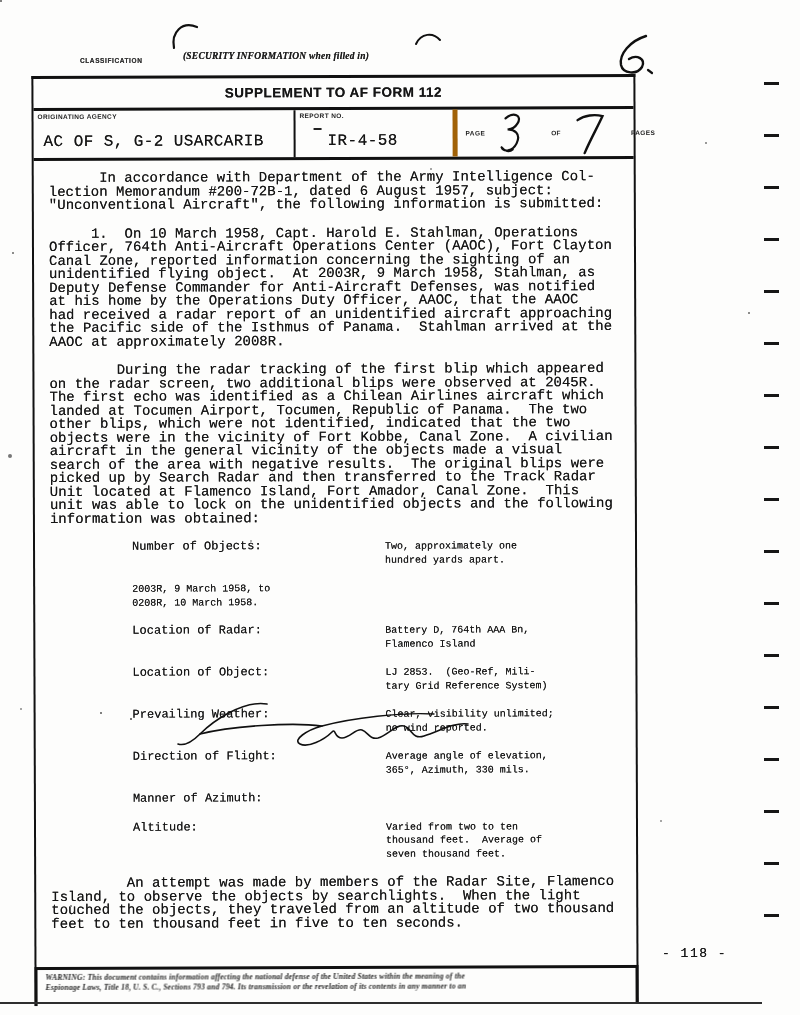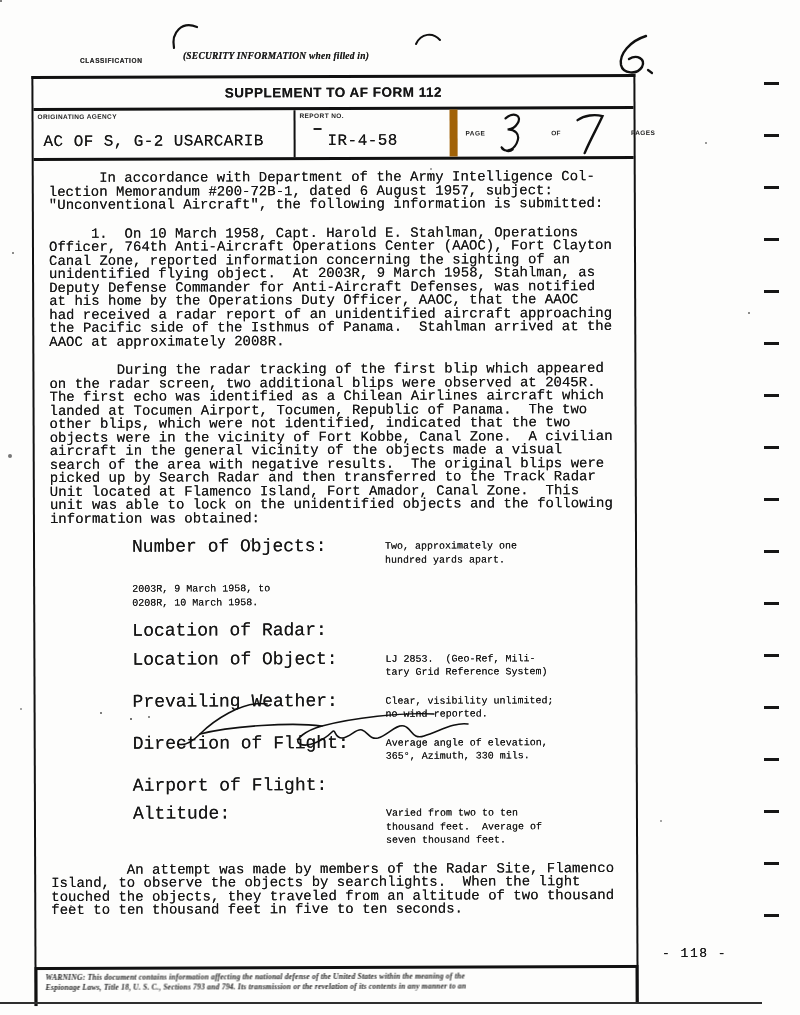--- a/index.html
+++ b/index.html
@@ -30,21 +30,21 @@
   }
   .form-title-row {
     height:29px; border-bottom:3px solid #111;
     display:flex; align-items:center; justify-content:center;
     font-family:"Liberation Sans", sans-serif; font-weight:bold;
     font-size:13.5px; letter-spacing:.5px;
   }
   .form-fields-row { position:relative; height:47px; border-bottom:3px solid #111; display:flex; }
   .cell { position:relative; height:100%; box-sizing:border-box; }
   .cell-agency { width:262px; border-right:2px solid #111; }
-  .cell-report { width:162px; border-right:8px solid #a16207; }
+  .cell-report { width:162px; border-right:5px solid #a16207; }
   .cell-page   { flex:1; }
   .cell-label {
     position:absolute; top:2px; left:4px;
     font-family:"Liberation Sans", sans-serif; font-weight:bold;
     font-size:6.5px; letter-spacing:.4px; color:#222;
   }
   .cell-value { position:absolute; bottom:7px; left:10px; font-size:16px; letter-spacing:.4px; white-space:pre; }
   .cell-report .cell-value { left:32px; }
   .stray-dash { position:absolute; left:18px; top:18px; width:8px; height:2px; background:#222; }
   .page-cell-inner { position:absolute; inset:0; display:flex; align-items:center; }
@@ -56,21 +56,21 @@
   .hand-num svg { overflow:visible; display:block; }
 
   
   .body-text { position:absolute; left:15px; right:7px; top:93px; }
   .para {
     white-space:pre; font-size:14px; line-height:13.5px;
     letter-spacing:0; margin:0 0 15px 0;
   }
   .fields { margin:0 0 0 82px; }
   .frow { display:flex; margin-bottom:15px; }
-  .flabel { flex:none; width:253px; white-space:pre; font-size:18px; line-height:13.5px; }
+  .flabel { flex:none; width:253px; white-space:pre; font-size:12px; line-height:13.5px; }
   .fvalue { white-space:pre; font-size:10px; line-height:13.5px; }
 
   
   .warnbox {
     position:absolute; left:-2px; right:-2px; bottom:0; height:33px;
     border:3px solid #111; border-bottom:none;
     padding:3px 8px 0 8px; overflow:hidden;
     font-family:"Liberation Serif", serif; font-style:italic; font-weight:bold;
     font-size:7.6px; line-height:9.6px; letter-spacing:.2px; color:#1c1c1c;
     white-space:pre-line; filter:blur(.2px);
@@ -183,38 +183,40 @@
           <div class="flabel ink">Number of Objects:</div>
           <div class="fvalue ink">Two, approximately one
 hundred yards apart.</div>
         </div>
         <div class="frow">
           <div class="fvalue ink">2003R, 9 March 1958, to
 0208R, 10 March 1958.</div>
         </div>
         <div class="frow">
           <div class="flabel ink">Location of Radar:</div>
+          <div class="fvalue ink">Battery D, 764th AAA Bn,
+Flamenco Island</div>
         </div>
         <div class="frow">
           <div class="flabel ink">Location of Object:</div>
           <div class="fvalue ink">LJ 2853.  (Geo-Ref, Mili-
 tary Grid Reference System)</div>
         </div>
         <div class="frow">
           <div class="flabel ink">Prevailing Weather:</div>
           <div class="fvalue ink">Clear, visibility unlimited;
 no wind reported.</div>
         </div>
         <div class="frow">
           <div class="flabel ink">Direction of Flight:</div>
           <div class="fvalue ink">Average angle of elevation,
 365°, Azimuth, 330 mils.</div>
         </div>
         <div class="frow">
-          <div class="flabel ink">Airport of Flight:</div>
+          <div class="flabel ink">Manner of Azimuth:</div>
         </div>
         <div class="frow">
           <div class="flabel ink">Altitude:</div>
           <div class="fvalue ink">Varied from two to ten
 thousand feet.  Average of
 seven thousand feet.</div>
         </div>
       </div>
 
       <p class="para ink">         An attempt was made by members of the Radar Site, Flamenco

